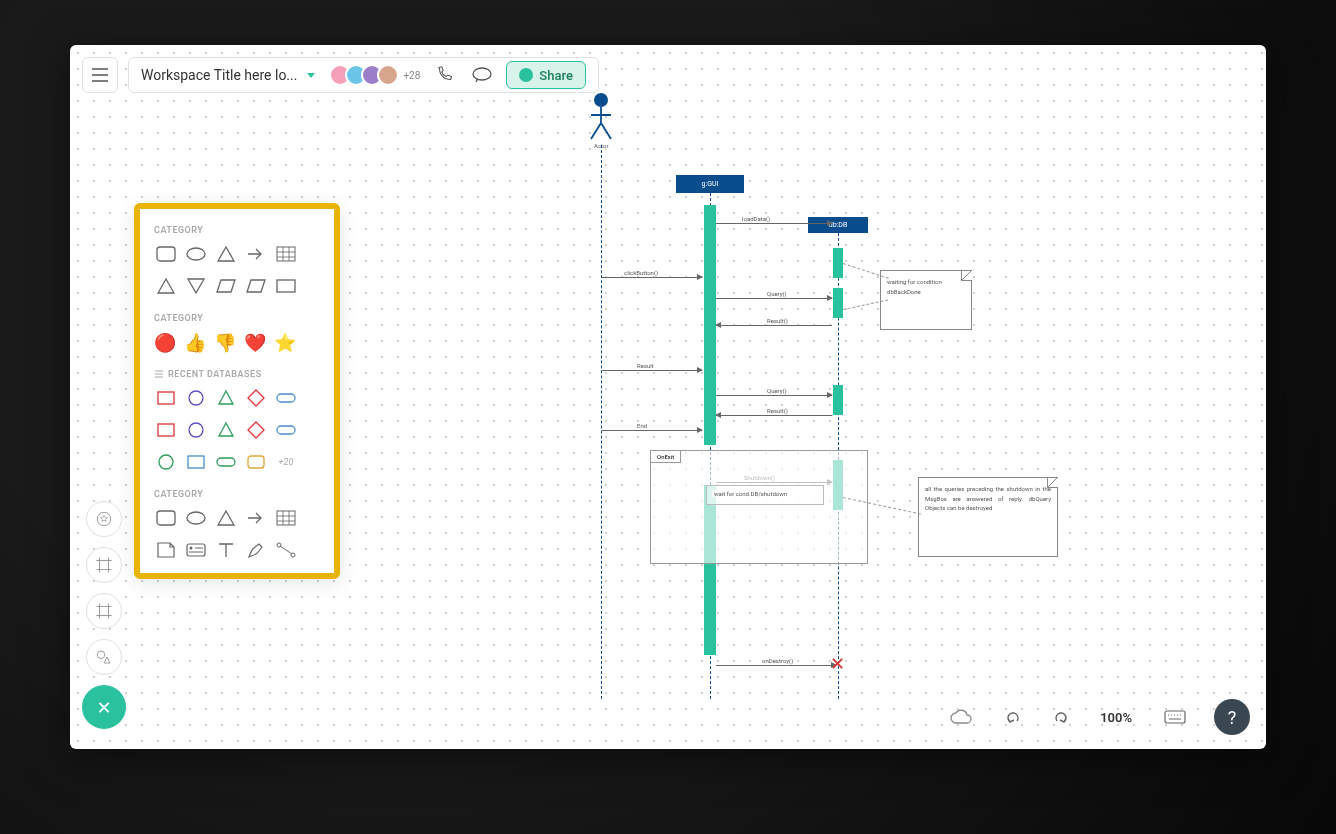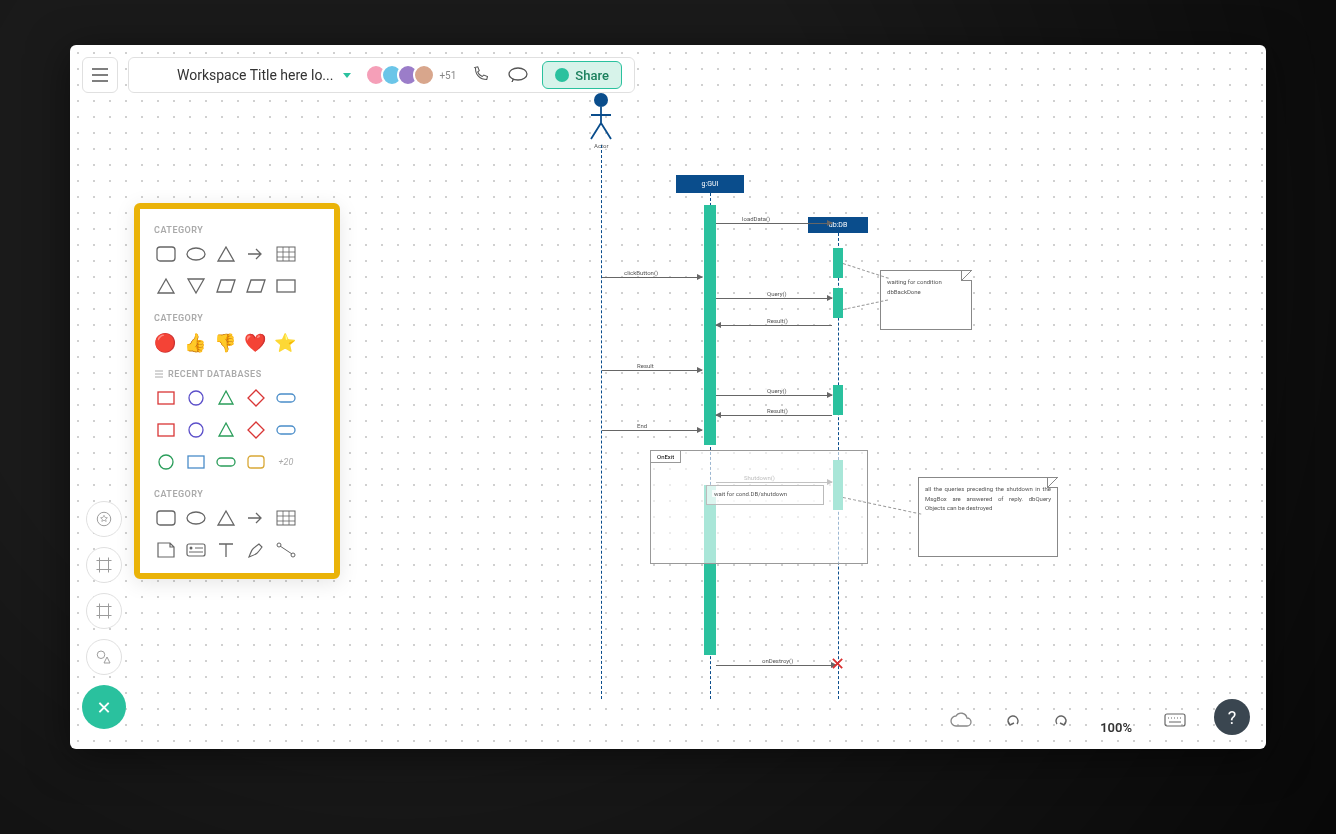--- a/index.html
+++ b/index.html
@@ -5,21 +5,21 @@
 * { box-sizing: border-box; margin: 0; padding: 0; }
 body { font-family: -apple-system, BlinkMacSystemFont, "Segoe UI", Roboto, sans-serif; background: #f5f5f5; overflow: hidden; }
 .app { position: relative; width: 1336px; height: 834px; margin: 0 auto; background: #1a1a1a; }
 .canvas-frame { position: absolute; top: 45px; left: 70px; right: 70px; bottom: 85px; background: #fff; border-radius: 6px; box-shadow: 0 8px 40px rgba(0,0,0,0.5); overflow: hidden; }
 .noise { position: absolute; inset: 0; background: radial-gradient(circle at 30% 30%, transparent 40%, rgba(0,0,0,0.7) 100%); filter: contrast(2); pointer-events: none; }
 .dotgrid { position: absolute; inset: 0; background-image: radial-gradient(circle, #d0d0d0 0.8px, transparent 0.8px); background-size: 16px 16px; }
 
 .topbar { position: absolute; top: 12px; left: 12px; display: flex; align-items: center; gap: 10px; z-index: 10; }
 .menu-btn { width: 36px; height: 36px; background: #fff; border: 1px solid #e0e0e0; border-radius: 6px; display: flex; align-items: center; justify-content: center; cursor: pointer; }
 .title-bar { background: #fff; border: 1px solid #e0e0e0; border-radius: 6px; height: 36px; display: flex; align-items: center; padding: 0 12px; gap: 10px; }
-.title-text { font-size: 14px; color: #333; max-width: 160px; white-space: nowrap; overflow: hidden; text-overflow: ellipsis; margin-left: 36px; }
+.title-text { font-size: 14px; color: #333; max-width: 160px; white-space: nowrap; overflow: hidden; text-overflow: ellipsis; }
 .dropdown-caret { width: 0; height: 0; border-left: 4px solid transparent; border-right: 4px solid transparent; border-top: 5px solid #2ac19e; }
 .avatars { display: flex; align-items: center; margin-left: 10px; }
 .avatar { width: 22px; height: 22px; border-radius: 50%; border: 2px solid #fff; margin-left: -6px; }
 .av1 { background: #f59fb8; } .av2 { background: #6bc5e8; } .av3 { background: #9b7dc9; } .av4 { background: #d8a68c; }
 .av-count { font-size: 10px; color: #888; margin-left: 4px; }
 .icon-btn { width: 28px; height: 28px; display: flex; align-items: center; justify-content: center; cursor: pointer; color: #555; }
 .share-btn { background: #d7f3ea; border: 1px solid #2ac19e; border-radius: 6px; height: 28px; padding: 0 12px; display: flex; align-items: center; gap: 6px; font-size: 13px; color: #1a7f5c; font-weight: 500; cursor: pointer; }
 .globe { width: 14px; height: 14px; border-radius: 50%; background: #2ac19e; }
 
 .left-rail { position: absolute; left: 12px; bottom: 20px; display: flex; flex-direction: column; gap: 10px; align-items: center; z-index: 10; }
@@ -30,21 +30,21 @@
 .panel-section { padding: 4px 14px 12px; }
 .panel-label { font-size: 9px; letter-spacing: 0.5px; color: #aaa; font-weight: 600; margin-bottom: 8px; display: flex; align-items: center; gap: 4px; }
 .shape-grid { display: grid; grid-template-columns: repeat(6, 1fr); gap: 10px 6px; }
 .shape-cell { width: 24px; height: 22px; display: flex; align-items: center; justify-content: center; cursor: grab; }
 .emoji-cell { font-size: 18px; }
 .shape-cell svg { width: 22px; height: 20px; }
 .more-count { font-size: 9px; color: #aaa; display: flex; align-items: center; justify-content: center; font-style: italic; }
 .search-row { border-top: 1px solid #eee; padding: 10px 14px; display: flex; align-items: center; gap: 8px; margin-top: auto; }
 .search-row input { border: none; outline: none; flex: 1; font-size: 14px; color: #666; }
 
-.bottom-right { position: absolute; right: 16px; bottom: 14px; display: flex; align-items: flex-end; gap: 22px; z-index: 10; }
+.bottom-right { position: absolute; right: 16px; bottom: 14px; display: flex; align-items: center; gap: 22px; z-index: 10; }
 .br-btn { height: 30px; padding: 0 6px; display: flex; align-items: center; justify-content: center; cursor: pointer; color: #666; }
 .zoom-pct { font-size: 13px; font-weight: 600; color: #333; padding: 0 4px; }
 .help-btn { width: 36px; height: 36px; background: #3a4650; border-radius: 50%; display: flex; align-items: center; justify-content: center; color: #fff; font-size: 18px; cursor: pointer; }
 
 .diagram { position: absolute; inset: 0; }
 .lifeline { position: absolute; top: 50px; bottom: 50px; border-left: 1.5px dashed #0a4d8c; }
 .actor-head { position: absolute; width: 14px; height: 14px; background: #0a4d8c; border-radius: 50%; }
 .actor-body { position: absolute; color: #0a4d8c; }
 .uml-box { position: absolute; background: #0a4d8c; color: #fff; font-size: 7px; display: flex; align-items: center; justify-content: center; }
 .activation { position: absolute; background: #2ac19e; width: 12px; }
@@ -75,21 +75,21 @@
           </svg>
       </div>
       <div class="title-bar">
         <span class="title-text">Workspace Title here lo...</span>
         <span class="dropdown-caret"></span>
         <div class="avatars">
           <div class="avatar av1"></div>
           <div class="avatar av2"></div>
           <div class="avatar av3"></div>
           <div class="avatar av4"></div>
-          <span class="av-count">+51</span>
+          <span class="av-count">+28</span>
         </div>
         <div class="icon-btn">
           <svg width="18" height="18" viewBox="0 0 24 24">
               <path d="M6 3c0 9 6 15 15 15l1-4-5-2-2 2c-3-1-5-3-6-6l2-2-2-5-4 1z" fill="none" stroke="#555" stroke-width="1.4"></path>
             </svg>
         </div>
         <div class="icon-btn">
           <svg width="20" height="16" viewBox="0 0 20 16">
               <ellipse cx="10" cy="7" rx="9" ry="6" fill="none" stroke="#555" stroke-width="1.3"></ellipse>
               <path d="M6 12l-2 3 1-3" stroke="#555" fill="none"></path>

